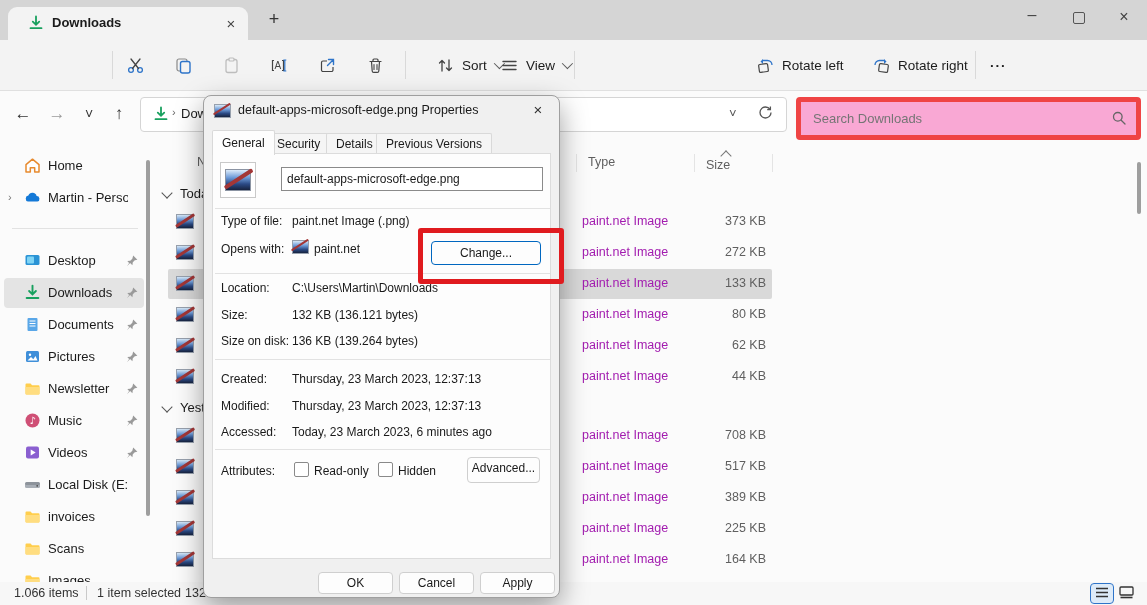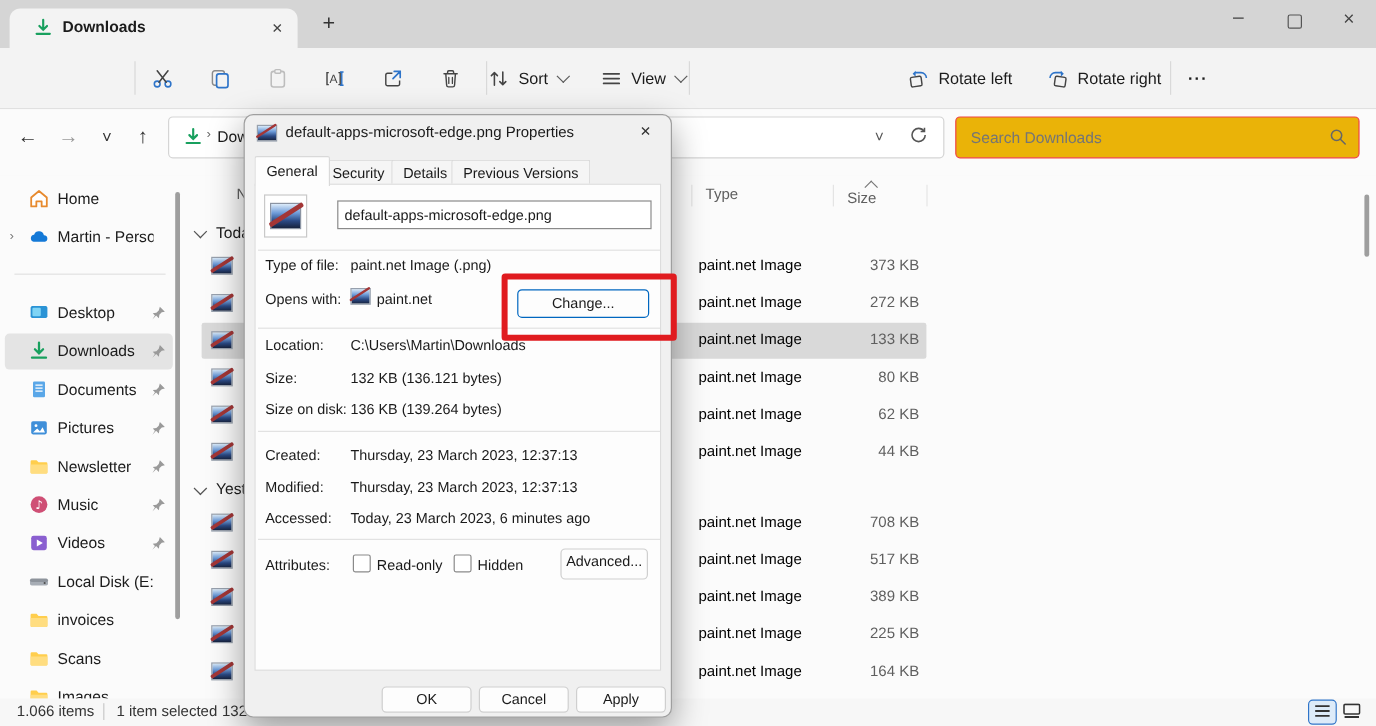--- a/index.html
+++ b/index.html
@@ -33,22 +33,22 @@
   .ticon{width:19px;height:19px;display:inline-block;}
   .ticon svg{display:block}
   
   #navrow{position:absolute;left:0;top:91px;width:1147px;height:55px;background:#fbfbfb;}
   .nbtn{position:absolute;top:8px;width:30px;height:30px;text-align:center;line-height:30px;
         font-size:17px;color:#333;border-radius:4px;}
   #addressbar{position:absolute;left:140px;top:6px;width:645px;height:33px;background:#fff;
         border:1px solid #d5d5d5;border-radius:4px;}
   #addressbar .crumb{position:absolute;left:40px;top:8px;font-size:13px;white-space:nowrap;
         overflow:hidden;width:590px;}
-  #searchbox{position:absolute;left:796px;top:6px;width:335px;height:33px;background:#eab308;
-        border:1px solid #ef4444;border-radius:4px;}
+  #searchbox{position:absolute;left:796px;top:6px;width:335px;height:33px;background:#f9a8d4;
+        border:5px solid #ef4444;border-radius:4px;}
   #searchbox input{position:absolute;left:10px;top:4px;width:280px;height:23px;border:0;outline:0;
         font-family:"Liberation Sans",sans-serif;font-size:13px;color:#333;background:transparent;}
   
   .side-item{position:absolute;left:4px;width:140px;height:30px;border-radius:4px;}
   .side-item.sel{background:#e4e4e4;}
   .side-item .lbl{position:absolute;left:44px;top:7px;font-size:13px;white-space:nowrap;
         overflow:hidden;width:80px;}
   .side-item .sicon{position:absolute;left:20px;top:6px;width:17px;height:17px;}
   .side-item .sicon svg{display:block}
   .side-item .pin{position:absolute;left:121px;top:8px;width:14px;height:14px;}
@@ -58,21 +58,21 @@
   #side-scroll{position:absolute;left:146px;top:160px;width:4px;height:356px;background:#9e9e9e;border-radius:2px;}
   
   #colheaders{position:absolute;left:0;top:150px;height:26px;width:1147px;font-size:12.5px;color:#5f5f5f;}
   .colsep{position:absolute;top:4px;width:1px;height:18px;background:#e4e4e4;}
   .grp{position:absolute;left:160px;height:22px;font-size:13px;color:#1b1b1b;}
   .grp .gchev{position:absolute;left:3px;top:5px;width:7px;height:7px;border-right:1.4px solid #555;
         border-bottom:1.4px solid #555;transform:rotate(45deg);}
   .grp .glbl{position:absolute;left:20px;top:2px;}
   .frow{position:absolute;left:168px;width:604px;height:30px;border-radius:2px;}
   .frow.sel{background:#d9d9d9;}
-  .frow .ftype{position:absolute;left:414px;top:7px;font-size:12.5px;color:#000000;}
+  .frow .ftype{position:absolute;left:414px;top:7px;font-size:12.5px;color:#a21caf;}
   .frow .fsize{position:absolute;right:6px;top:7px;font-size:12.5px;color:#5f5f5f;}
   .pn{display:inline-block;width:16px;height:13px;border:1px solid #97a0ad;background:
       linear-gradient(180deg,#d8e9f8 0%,#6d9bd8 38%,#2b4a85 70%,#17233f 100%);position:relative;}
   .pn::after{content:"";position:absolute;left:-3px;top:4px;width:22px;height:2.6px;background:#a33636;
       transform:rotate(-33deg);border-radius:1px;}
   .frow .pn{position:absolute;left:8px;top:7px;}
   #list-scroll{position:absolute;left:1137px;top:162px;width:4px;height:52px;background:#9e9e9e;border-radius:2px;}
   
   #statusbar{position:absolute;left:0;top:582px;width:1147px;height:23px;background:#f7f7f7;
       font-size:12.5px;color:#333;}
@@ -190,21 +190,21 @@
     </div>
     <div class="tbtn" style="left:358px">
       <span class="ticon">
         <svg width="19" height="19" viewBox="0 0 19 19">
             <path d="M4 5.5h11M7 5.5V4a1 1 0 0 1 1-1h3a1 1 0 0 1 1 1v1.5M5.5 5.5 6.2 15a1.5 1.5 0 0 0 1.5 1.4h3.6A1.5 1.5 0 0 0 12.8 15l.7-9.5" stroke="#444" stroke-width="1.2" fill="none" stroke-linecap="round"></path>
             <path d="M8 8.5v5M11 8.5v5" stroke="#444" stroke-width="1.1" stroke-linecap="round"></path>
           </svg>
       </span>
     </div>
     <div class="tsep" style="left:405px"></div>
-    <div class="tbtn" style="left:398px">
+    <div class="tbtn" style="left:428px">
       <span class="ticon">
         <svg width="19" height="19" viewBox="0 0 19 19">
             <path d="M6 15V4.5M3.5 7 6 4.5 8.5 7" stroke="#444" stroke-width="1.3" fill="none" stroke-linecap="round" stroke-linejoin="round"></path>
             <path d="M13 4v10.5M10.5 12 13 14.5 15.5 12" stroke="#444" stroke-width="1.3" fill="none" stroke-linecap="round" stroke-linejoin="round"></path>
           </svg>
       </span>
       <span>Sort</span>
       <span class="chev"></span>
     </div>
     <div class="tbtn" style="left:492px">

